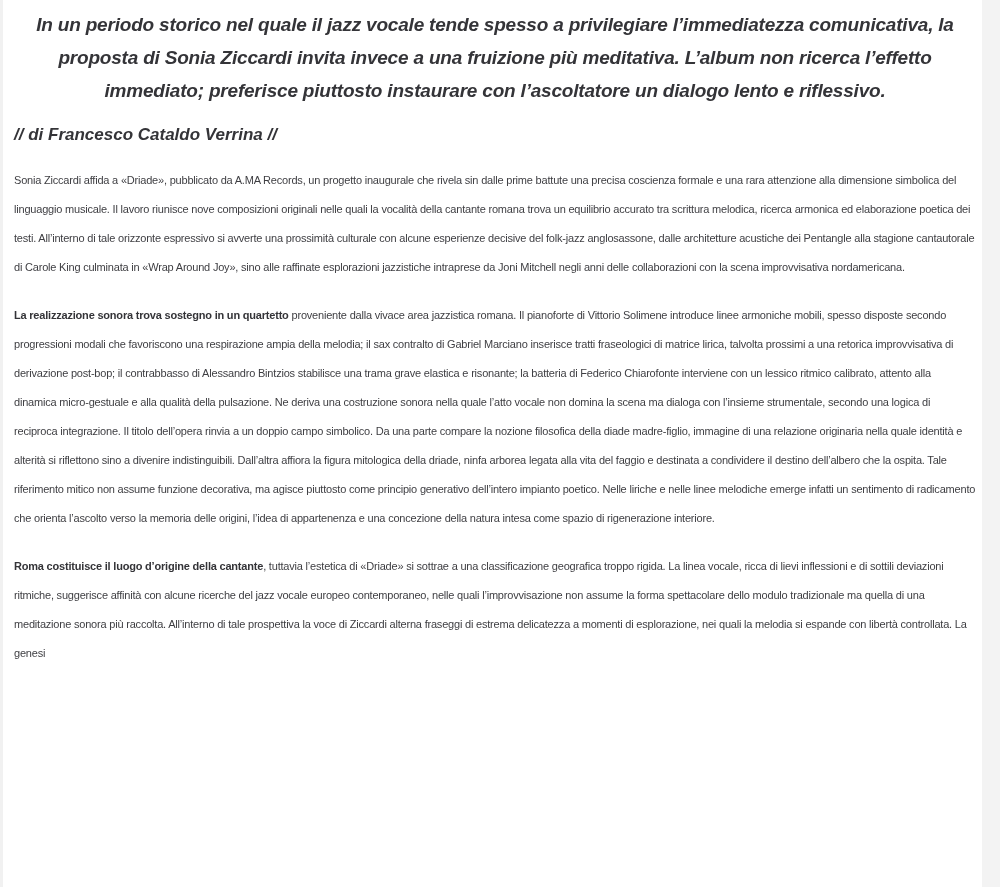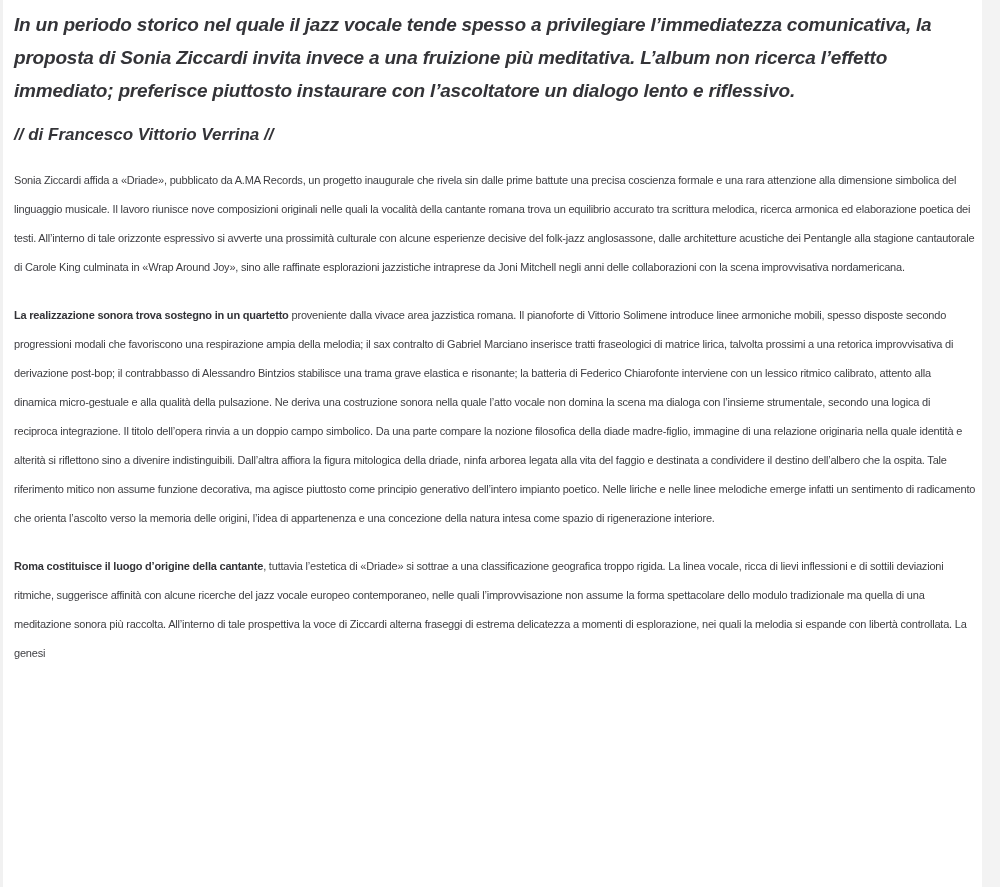--- a/index.html
+++ b/index.html
@@ -35,20 +35,21 @@
   }
   p { margin: 0; }
   .intro {
     font-size: 19px;
     line-height: 33px;
     font-weight: bold;
     font-style: italic;
     color: #343438;
     margin-bottom: 13px;
     letter-spacing: -0.2px;
+    text-align: center;
   }
   .byline {
     font-size: 17px;
     line-height: 29px;
     font-weight: bold;
     font-style: italic;
     color: #343438;
     margin-bottom: 17px;
   }
   .body-p {
@@ -67,21 +68,21 @@
 <body>
 
 <div class="page">
   <div class="edge-left"></div>
   <div class="edge-right"></div>
 
   <article class="content">
 
     <p class="intro">In un periodo storico nel quale il jazz vocale tende spesso a privilegiare l’immediatezza comunicativa, la proposta di Sonia Ziccardi invita invece a una fruizione più meditativa. L’album non ricerca l’effetto immediato; preferisce piuttosto instaurare con l’ascoltatore un dialogo lento e riflessivo.</p>
 
-    <p class="byline">// di Francesco Vittorio Verrina //</p>
+    <p class="byline">// di Francesco Cataldo Verrina //</p>
 
     <p class="body-p"><strong></strong><span>Sonia Ziccardi affida a «Driade», pubblicato da A.MA Records, un progetto inaugurale che rivela sin dalle prime battute una precisa coscienza formale e una rara attenzione alla dimensione simbolica del linguaggio musicale. Il lavoro riunisce nove composizioni originali nelle quali la vocalità della cantante romana trova un equilibrio accurato tra scrittura melodica, ricerca armonica ed elaborazione poetica dei testi. All’interno di tale orizzonte espressivo si avverte una prossimità culturale con alcune esperienze decisive del folk-jazz anglosassone, dalle architetture acustiche dei Pentangle alla stagione cantautorale di Carole King culminata in «Wrap Around Joy», sino alle raffinate esplorazioni jazzistiche intraprese da Joni Mitchell negli anni delle collaborazioni con la scena improvvisativa nordamericana.</span></p>
 
     <p class="body-p"><strong>La realizzazione sonora trova sostegno in un quartetto</strong><span> proveniente dalla vivace area jazzistica romana. Il pianoforte di Vittorio Solimene introduce linee armoniche mobili, spesso disposte secondo progressioni modali che favoriscono una respirazione ampia della melodia; il sax contralto di Gabriel Marciano inserisce tratti fraseologici di matrice lirica, talvolta prossimi a una retorica improvvisativa di derivazione post-bop; il contrabbasso di Alessandro Bintzios stabilisce una trama grave elastica e risonante; la batteria di Federico Chiarofonte interviene con un lessico ritmico calibrato, attento alla dinamica micro-gestuale e alla qualità della pulsazione. Ne deriva una costruzione sonora nella quale l’atto vocale non domina la scena ma dialoga con l’insieme strumentale, secondo una logica di reciproca integrazione. Il titolo dell’opera rinvia a un doppio campo simbolico. Da una parte compare la nozione filosofica della diade madre-figlio, immagine di una relazione originaria nella quale identità e alterità si riflettono sino a divenire indistinguibili. Dall’altra affiora la figura mitologica della driade, ninfa arborea legata alla vita del faggio e destinata a condividere il destino dell’albero che la ospita. Tale riferimento mitico non assume funzione decorativa, ma agisce piuttosto come principio generativo dell’intero impianto poetico. Nelle liriche e nelle linee melodiche emerge infatti un sentimento di radicamento che orienta l’ascolto verso la memoria delle origini, l’idea di appartenenza e una concezione della natura intesa come spazio di rigenerazione interiore.</span></p>
 
     <p class="body-p"><strong>Roma costituisce il luogo d’origine della cantante</strong><span>, tuttavia l’estetica di «Driade» si sottrae a una classificazione geografica troppo rigida. La linea vocale, ricca di lievi inflessioni e di sottili deviazioni ritmiche, suggerisce affinità con alcune ricerche del jazz vocale europeo contemporaneo, nelle quali l’improvvisazione non assume la forma spettacolare dello modulo tradizionale ma quella di una meditazione sonora più raccolta. All’interno di tale prospettiva la voce di Ziccardi alterna fraseggi di estrema delicatezza a momenti di esplorazione, nei quali la melodia si espande con libertà controllata. La genesi</span></p>
 
   </article>
 </div>
 

